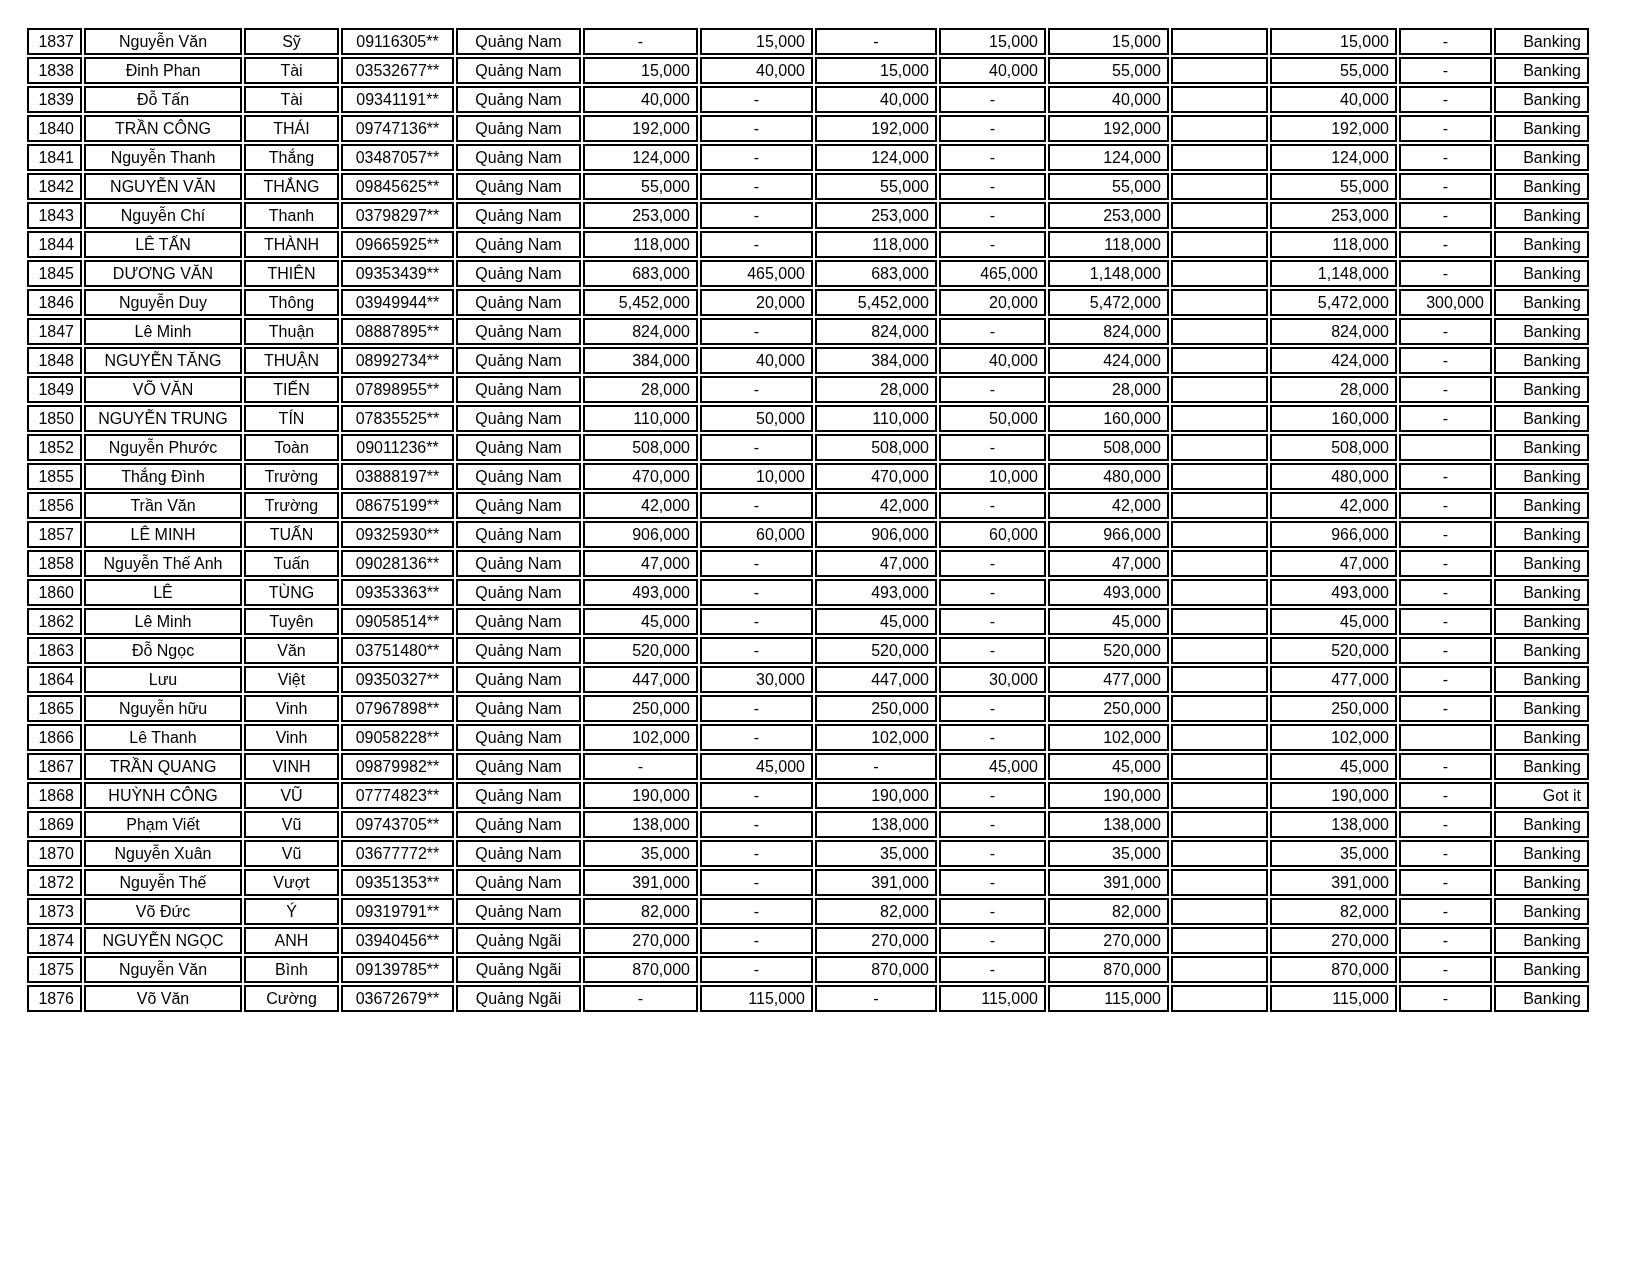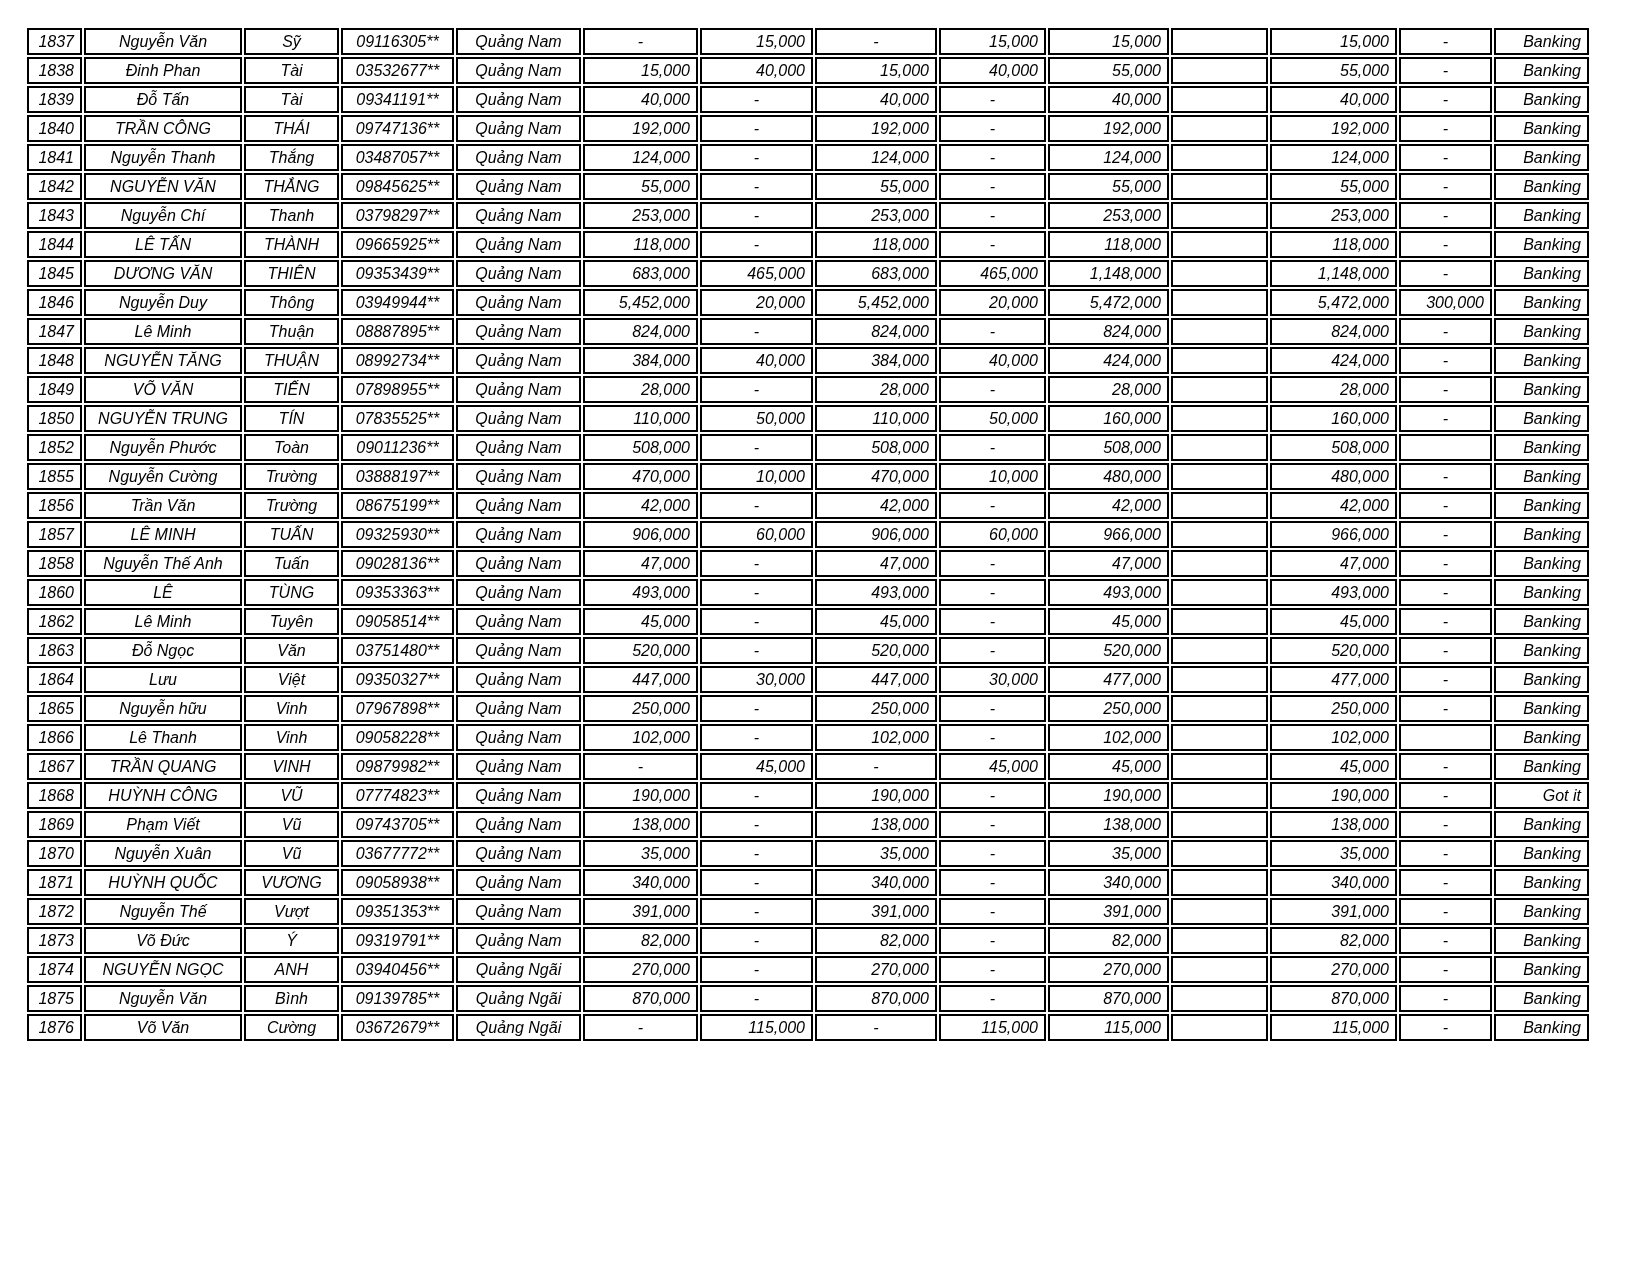--- a/index.html
+++ b/index.html
@@ -14,21 +14,20 @@
     font-family: "Liberation Sans", "DejaVu Sans", sans-serif;
     color: #000;
   }
   .sheet {
     padding: 26px 0 0 25px;
   }
   table.grid {
     border-collapse: separate;
     border-spacing: 2px;
     table-layout: fixed;
-    font-style: italic;
   }
   table.grid td {
     box-sizing: border-box;
     border: 2px solid #000;
     background: #fff;
     height: 27px;
     font-size: 16px;
     line-height: 23px;
     padding: 0 6px;
     white-space: nowrap;
@@ -299,21 +298,21 @@
           <td class="right">508,000</td>
           <td class="dash">-</td>
           <td class="right">508,000</td>
           <td class="blank"></td>
           <td class="right">508,000</td>
           <td class="blank"></td>
           <td class="left">Banking</td>
         </tr>
         <tr>
           <td class="rid">1855</td>
-          <td class="center">Nguyễn Cường</td>
+          <td class="center">Thắng Đình</td>
           <td class="center">Trường</td>
           <td class="center">03888197**</td>
           <td class="center">Quảng Nam</td>
           <td class="right">470,000</td>
           <td class="right">10,000</td>
           <td class="right">470,000</td>
           <td class="right">10,000</td>
           <td class="right">480,000</td>
           <td class="blank"></td>
           <td class="right">480,000</td>
@@ -518,36 +517,20 @@
           <td class="center">Vũ</td>
           <td class="center">03677772**</td>
           <td class="center">Quảng Nam</td>
           <td class="right">35,000</td>
           <td class="dash">-</td>
           <td class="right">35,000</td>
           <td class="dash">-</td>
           <td class="right">35,000</td>
           <td class="blank"></td>
           <td class="right">35,000</td>
-          <td class="dash">-</td>
-          <td class="left">Banking</td>
-        </tr>
-        <tr>
-          <td class="rid">1871</td>
-          <td class="center">HUỲNH QUỐC</td>
-          <td class="center">VƯƠNG</td>
-          <td class="center">09058938**</td>
-          <td class="center">Quảng Nam</td>
-          <td class="right">340,000</td>
-          <td class="dash">-</td>
-          <td class="right">340,000</td>
-          <td class="dash">-</td>
-          <td class="right">340,000</td>
-          <td class="blank"></td>
-          <td class="right">340,000</td>
           <td class="dash">-</td>
           <td class="left">Banking</td>
         </tr>
         <tr>
           <td class="rid">1872</td>
           <td class="center">Nguyễn Thế</td>
           <td class="center">Vượt</td>
           <td class="center">09351353**</td>
           <td class="center">Quảng Nam</td>
           <td class="right">391,000</td>

